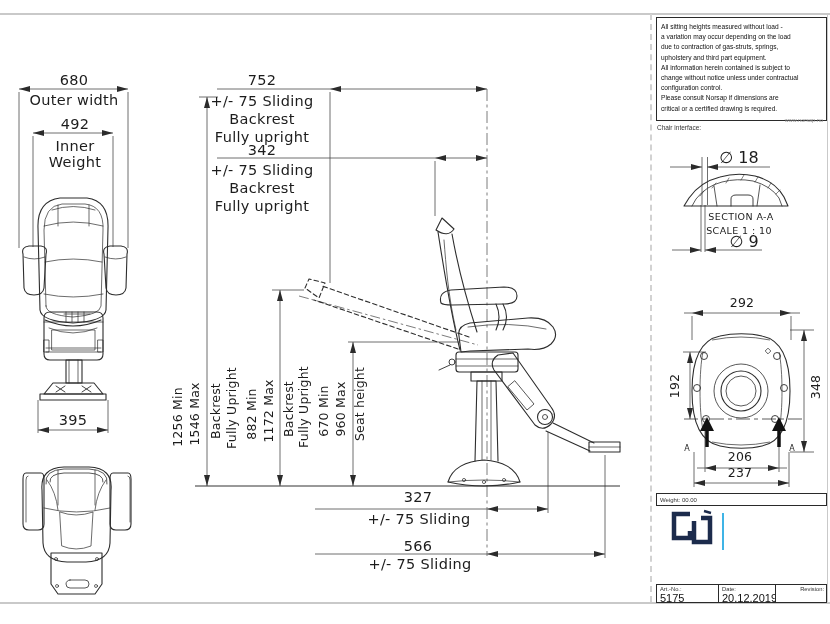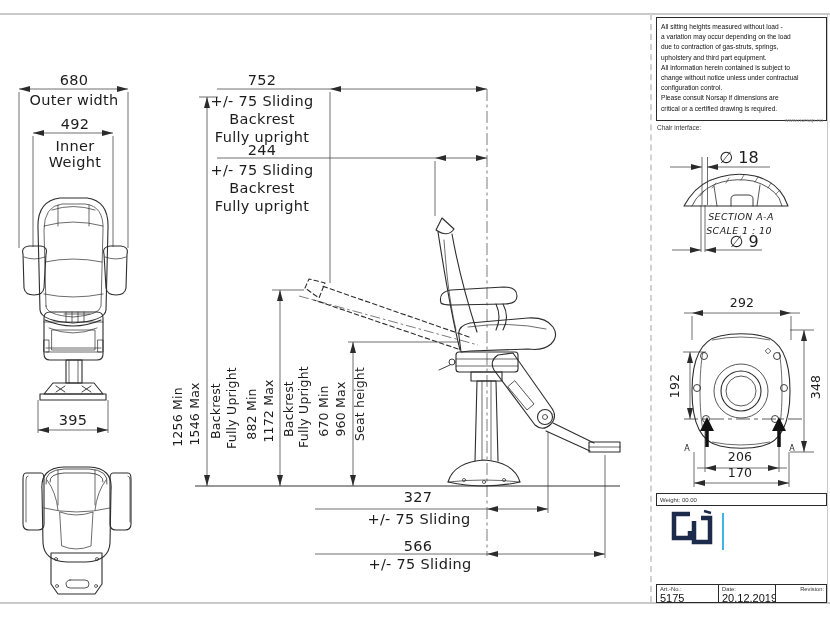--- a/index.html
+++ b/index.html
@@ -5,21 +5,21 @@
   html,body{margin:0;padding:0;background:#fff;}
   #sheet{position:relative;width:830px;height:624px;background:#fff;overflow:hidden;
          font-family:"Liberation Sans",sans-serif;}
   svg{position:absolute;left:0;top:0;}
   .t{position:absolute;color:#1c1c1c;font-family:"DejaVu Sans",sans-serif;white-space:nowrap;
      transform:translate(-50%,-50%);line-height:1;}
   .rot{transform:translate(-50%,-50%) rotate(-90deg);}
   .d15{font-size:14.5px;letter-spacing:.3px;}
   .d13{font-size:12.5px;letter-spacing:.2px;}
   .d16{font-size:16px;}
-  .d10{font-size:9.5px;letter-spacing:.4px;font-style:italic;}
+  .d10{font-size:9.5px;letter-spacing:.4px;}
   .d8{font-size:8px;}
   .hline{position:absolute;background:#c9c9c9;}
   .sep{position:absolute;border-left:2px dashed #d2d2d2;}
   .box{position:absolute;border:1px solid #2a2a2a;background:#fff;box-sizing:border-box;}
   .notes{padding:4px 3px 0 4px;font-size:6.6px;line-height:10.2px;color:#111;}
   .web{font-size:5.6px;color:#8a8a8a;text-align:right;margin-top:1px;}
   .lbl{position:absolute;font-size:5.8px;color:#333;white-space:nowrap;line-height:1;}
   .val{position:absolute;font-size:11px;color:#111;white-space:nowrap;line-height:1;}
   .brand{position:absolute;font-family:"Liberation Sans",sans-serif;font-weight:bold;
          letter-spacing:2.4px;font-size:10px;color:#1c2b4c;}
@@ -207,21 +207,21 @@
   <div class="t d15" style="left:74px;top:80px">680</div>
   <div class="t d15" style="left:74px;top:100px">Outer width</div>
   <div class="t d15" style="left:75px;top:124px">492</div>
   <div class="t d15" style="left:75px;top:146px">Inner</div>
   <div class="t d15" style="left:75px;top:162px">Weight</div>
 
   <div class="t d15" style="left:262px;top:80px">752</div>
   <div class="t d15" style="left:262px;top:101px">+/- 75 Sliding</div>
   <div class="t d15" style="left:262px;top:119px">Backrest</div>
   <div class="t d15" style="left:262px;top:137px">Fully upright</div>
-  <div class="t d15" style="left:262px;top:150px">244</div>
+  <div class="t d15" style="left:262px;top:150px">342</div>
   <div class="t d15" style="left:262px;top:170px">+/- 75 Sliding</div>
   <div class="t d15" style="left:262px;top:188px">Backrest</div>
   <div class="t d15" style="left:262px;top:206px">Fully upright</div>
 
   <div class="t d13 rot" style="left:178px;top:417px">1256 Min</div>
   <div class="t d13 rot" style="left:195px;top:414px">1546 Max</div>
   <div class="t d13 rot" style="left:216px;top:411px">Backrest</div>
   <div class="t d13 rot" style="left:232px;top:408px">Fully Upright</div>
   <div class="t d13 rot" style="left:252px;top:414px">882 Min</div>
   <div class="t d13 rot" style="left:269px;top:411px">1172 Max</div>
@@ -235,21 +235,21 @@
 
   <div class="t d15" style="left:418px;top:497px">327</div>
   <div class="t d15" style="left:419px;top:519px">+/- 75 Sliding</div>
   <div class="t d15" style="left:418px;top:546px">566</div>
   <div class="t d15" style="left:420px;top:564px">+/- 75 Sliding</div>
 
   <div class="t d13" style="left:742px;top:303px">292</div>
   <div class="t d13 rot" style="left:816px;top:387px">348</div>
   <div class="t d13 rot" style="left:675px;top:386px">192</div>
   <div class="t d13" style="left:740px;top:457px">206</div>
-  <div class="t d13" style="left:740px;top:473px">170</div>
+  <div class="t d13" style="left:740px;top:473px">237</div>
   <div class="t d8" style="left:687px;top:449px">A</div>
   <div class="t d8" style="left:792px;top:449px">A</div>
 
   <div class="t d16" style="left:739px;top:158px">∅ 18</div>
   <div class="t d16" style="left:744px;top:242px">∅ 9</div>
   <div class="t d10" style="left:741px;top:217px">SECTION A-A</div>
   <div class="t d10" style="left:739px;top:231px">SCALE 1 : 10</div>
 
   <div class="box notes" style="left:656px;top:17px;width:171px;height:104px">
     <div>All sitting heights measured without load -</div>

